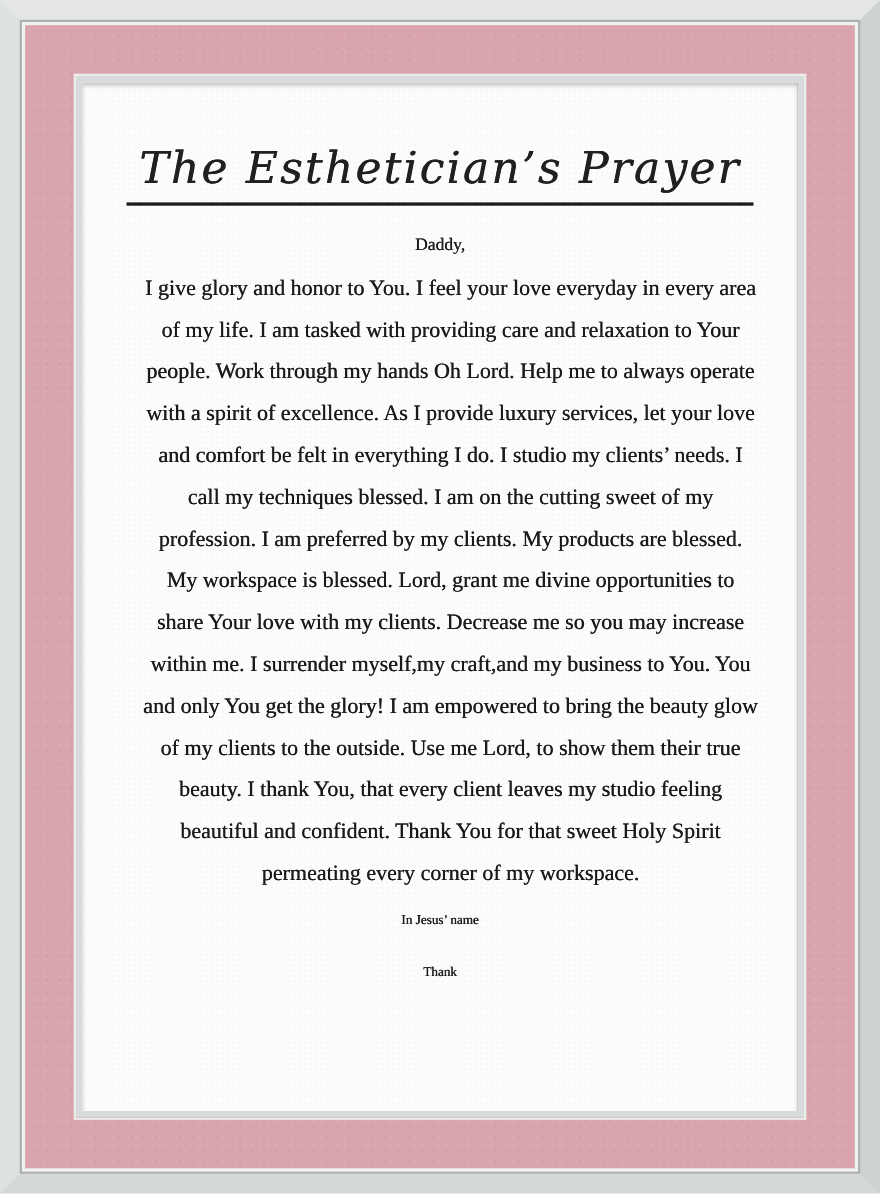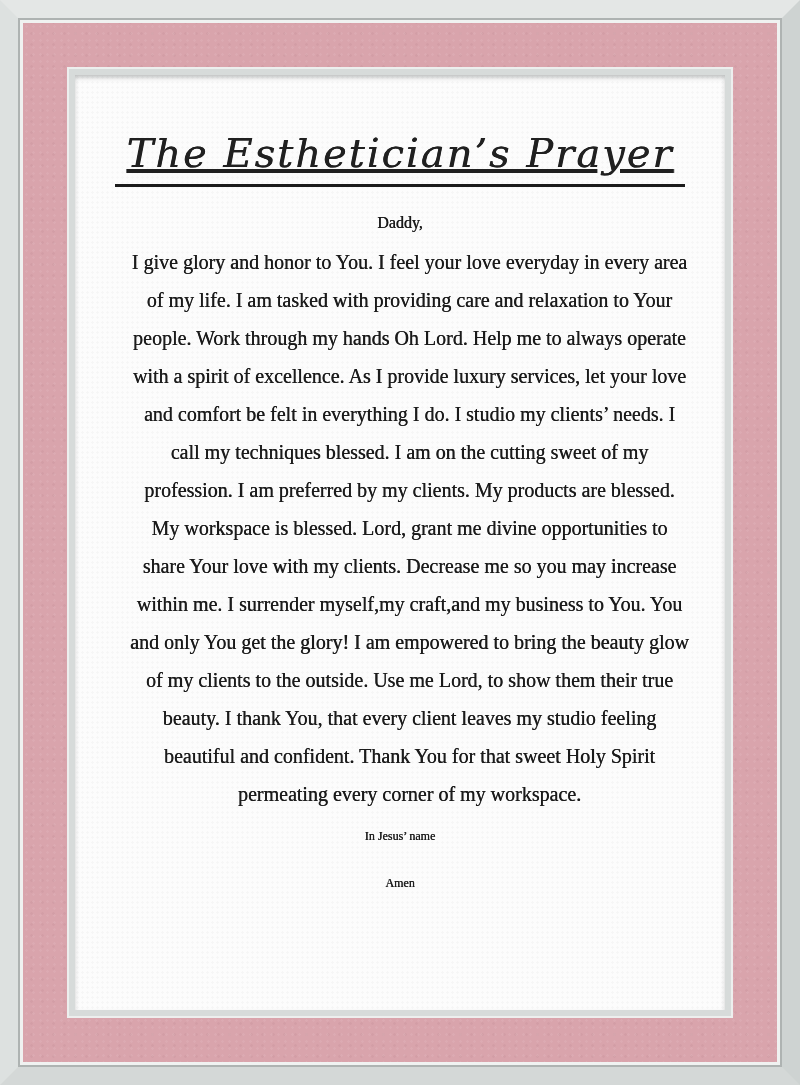--- a/index.html
+++ b/index.html
@@ -69,21 +69,20 @@
     font-family: "DejaVu Serif", serif;
     font-style: italic;
     font-weight: 400;
     font-size: 40px;
     line-height: 1.2;
     letter-spacing: 2px;
     padding: 0 12px 7px 12px;
     border-bottom: 3px solid #1b1b1b;
     color: #202020;
     text-shadow: 0.4px 0 0 currentColor;
-    text-decoration: underline;
   }
   .salutation {
     margin-top: 22px;
     font-size: 16px;
     line-height: 28px;
     text-shadow: 0.3px 0 0 currentColor;
   }
   .body-lines { margin-top: 6px; }
   .prayer-line {
     font-size: 20px;
@@ -127,21 +126,21 @@
                 <div class="prayer-line">share Your love with my clients. Decrease me so you may increase</div>
                 <div class="prayer-line">within me. I surrender myself,my craft,and my business to You. You</div>
                 <div class="prayer-line">and only You get the glory! I am empowered to bring the beauty glow</div>
                 <div class="prayer-line">of my clients to the outside. Use me Lord, to show them their true</div>
                 <div class="prayer-line">beauty. I thank You, that every client leaves my studio feeling</div>
                 <div class="prayer-line">beautiful and confident. Thank You for that sweet Holy Spirit</div>
                 <div class="prayer-line">permeating every corner of my workspace.</div>
               </div>
 
               <div class="closing-line">In Jesus’ name</div>
-              <div class="closing-line">Amen</div>
+              <div class="closing-line">Thank</div>
 
             </div>
           </div>
         </div>
       </div>
     </div>
   </div>
 </div>
 
 </body></html>

